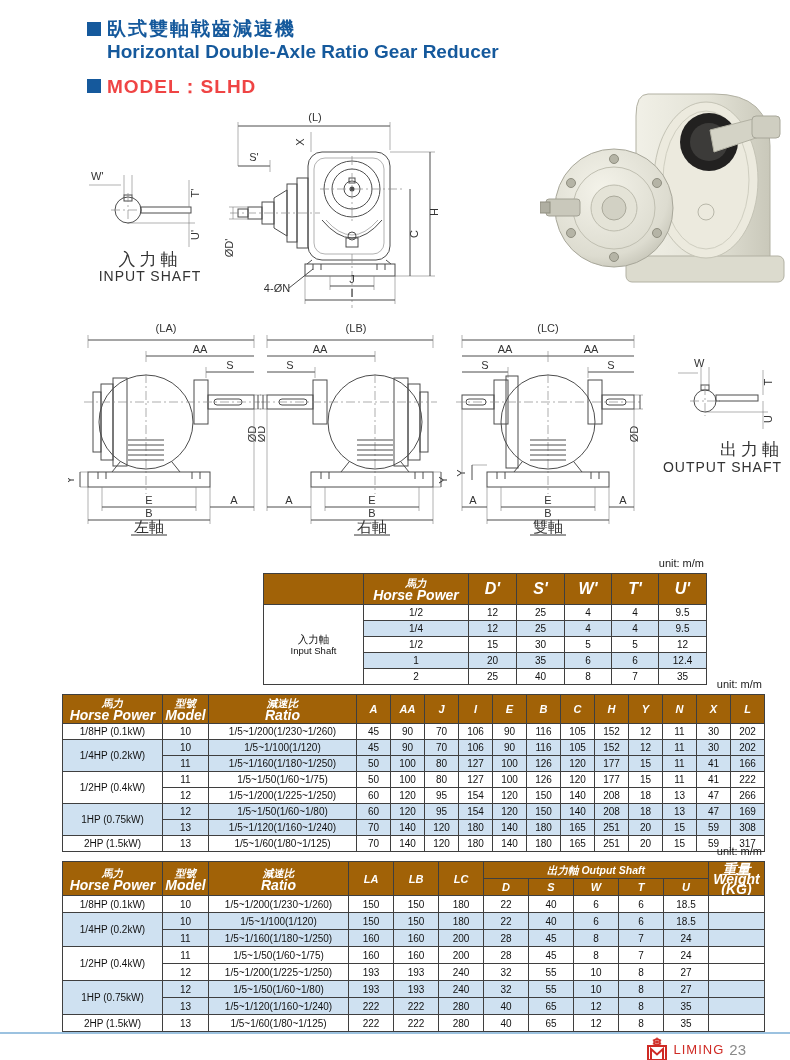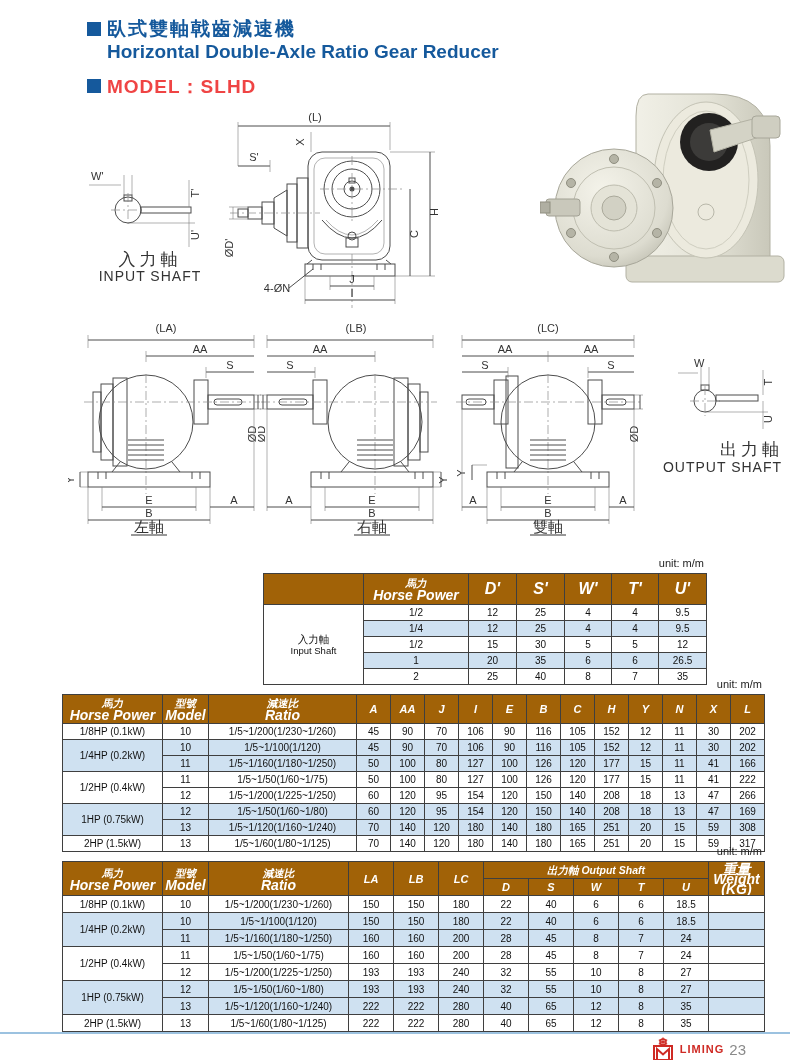--- a/index.html
+++ b/index.html
@@ -38,21 +38,21 @@
   .t3 th{font-size:11px;}
   .t3 tr.hrow th{height:16px;}
   .t3 td{height:16px;}
   .wcell div{line-height:10px;font-size:14px;}
   .side-label div{line-height:12px;}
   .side-label .en{font-size:9.5px;}
   .side-label .zh{font-size:10.5px;}
   
   .footer-rule{position:absolute;left:0;top:1032px;width:790px;height:2px;background:#9cc2e0;}
   .footer{position:absolute;right:44px;top:1037px;display:flex;align-items:center;gap:5px;}
-  .brand{color:#cf2a24;font-weight:bold;font-size:11px;letter-spacing:1px;}
+  .brand{color:#cf2a24;font-weight:normal;font-size:13px;letter-spacing:1px;}
   .pageno{color:#8a8a8a;font-size:15px;}
 </style>
 </head>
 <body>
 
 <div class="page">
 
   <div class="bullet" style="left:87px;top:22px;"></div>
   <div class="title-zh">臥式雙軸戟齒減速機</div>
   <div class="title-en">Horizontal Double-Axle Ratio Gear Reducer</div>
@@ -423,21 +423,21 @@
             <td>5</td>
             <td>5</td>
             <td>12</td>
           </tr>
           <tr class="shade">
             <td>1</td>
             <td>20</td>
             <td>35</td>
             <td>6</td>
             <td>6</td>
-            <td>26.5</td>
+            <td>12.4</td>
           </tr>
           <tr>
             <td>2</td>
             <td>25</td>
             <td>40</td>
             <td>8</td>
             <td>7</td>
             <td>35</td>
           </tr>
         </tbody>

